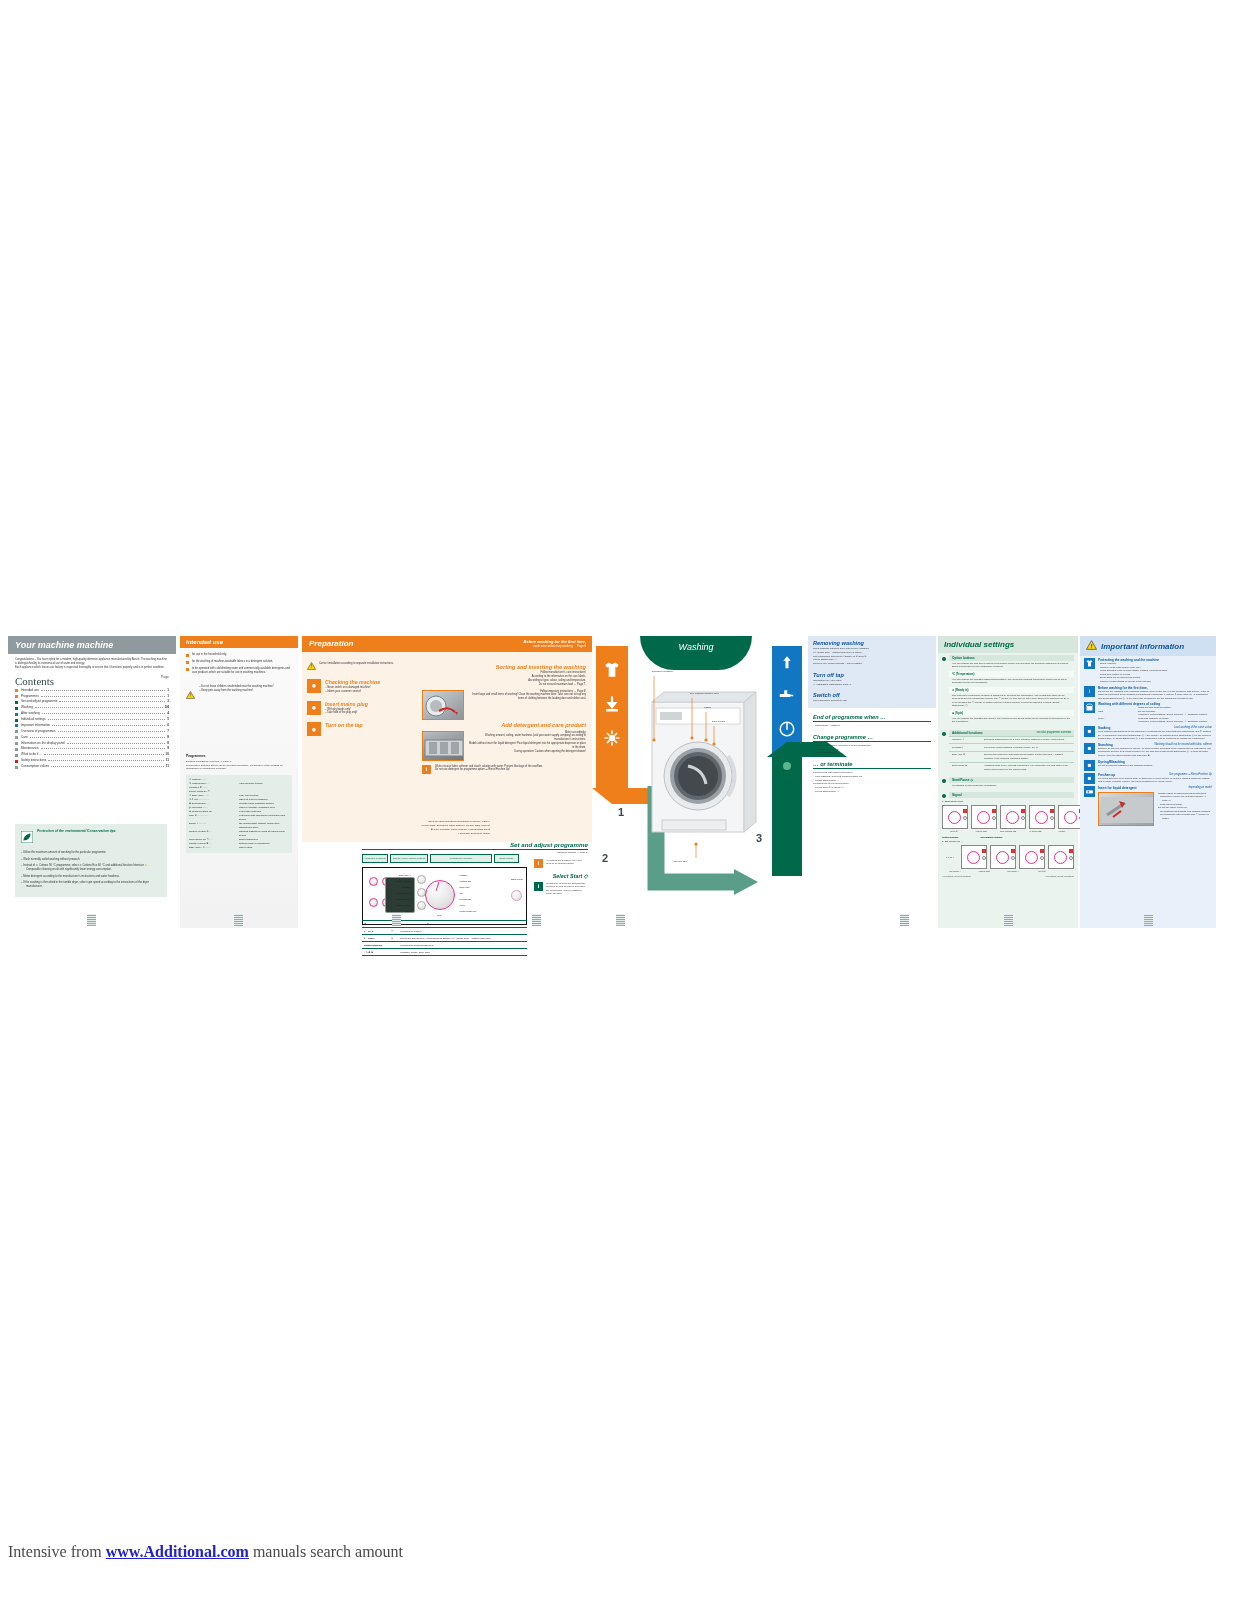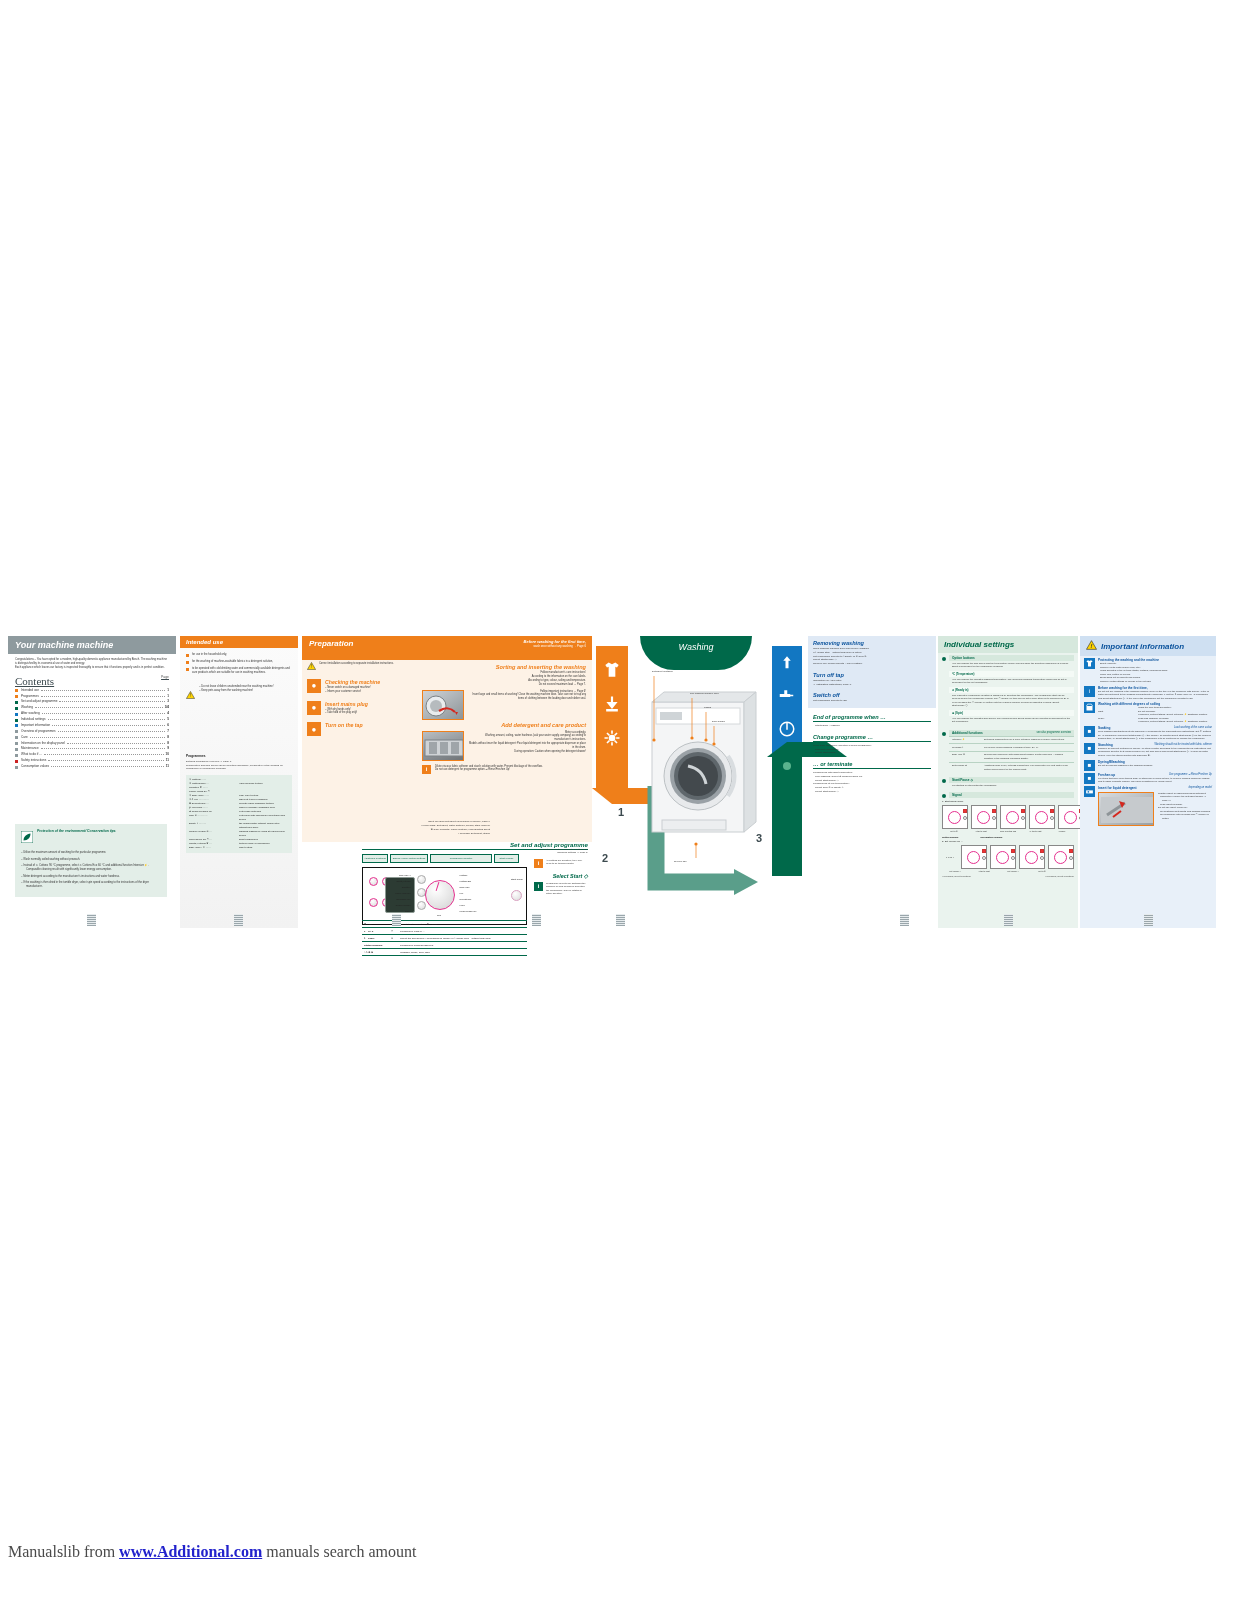--- a/index.html
+++ b/index.html
@@ -15,21 +15,21 @@
 
   .tiny { font-size:2.6px; line-height:1.45; color:#333; }
 
   
   #p1 { left:0; width:168px; }
   #p1 .titlebar { background:#8e9a9e; color:#fff; font-style:italic; font-weight:bold;
                   font-size:9px; padding:4px 7px; }
   #p1 .intro { padding:4px 7px 0 7px; }
   #p1 .contents-h { font-family:"Liberation Serif", serif; font-size:11px; color:#3c4a4f;
                     padding:5px 7px 1px 7px; display:flex; justify-content:space-between;
-                    align-items:flex-start;text-decoration:underline; }
+                    align-items:flex-start; }
   #p1 .contents-h .pg { font-size:3.4px; font-family:"Liberation Sans",sans-serif; color:#555; }
   #p1 ul.toc { list-style:none; padding:0 7px; }
   #p1 ul.toc li { display:flex; align-items:center; font-size:3.1px; line-height:1.9;
                   color:#333; }
   #p1 .sq { width:3px; height:3px; margin-right:3px; flex:0 0 auto; }
   #p1 .dots { flex:1 1 auto; border-bottom:1px dotted #999; margin:0 2px 1px 2px; height:1px; }
   #p1 .pgnum { font-weight:bold; font-size:3.1px; }
 
   #p1 .envbox { position:absolute; left:7px; top:188px; width:152px; background:#e3eee8;
                 padding:5px 6px; }
@@ -57,21 +57,21 @@
   #p2 .progsec .lead { font-size:2.5px; line-height:1.45; color:#333; margin-bottom:4px; }
   #p2 .progtable { background:#e3eee8; padding:3px 3px; }
   #p2 .prow { display:flex; font-size:2.5px; line-height:1.6; color:#222; }
   #p2 .prow .nm { width:50px; flex:0 0 auto; white-space:nowrap; overflow:hidden; }
   #p2 .prow .ds { flex:1 1 auto; }
 
   
   #p3 { left:294px; width:290px; }
   #p3 .prep-top { position:relative; height:206px; background:#fdf2e6; }
   #p3 .titlebar { background:#ef7f1a; color:#fff; display:flex; justify-content:space-between;
-                  align-items:flex-end; padding:3px 6px 12px 7px; }
+                  align-items:flex-end; padding:3px 6px 4px 7px; }
   #p3 .titlebar .t { font-style:italic; font-weight:bold; font-size:8px; }
   #p3 .titlebar .r { text-align:right; }
   #p3 .titlebar .r .l1 { font-style:italic; font-weight:bold; font-size:4px; }
   #p3 .titlebar .r .l2 { font-size:2.8px; }
 
   #p3 .leftcol { position:absolute; left:5px; top:26px; width:112px; }
   #p3 .warnline { display:flex; gap:3px; font-size:2.6px; line-height:1.45; color:#333; }
   #p3 .stepblk { display:flex; gap:4px; margin-top:7px; }
   #p3 .stepico { width:14px; height:14px; background:#ef7f1a; flex:0 0 auto;
                  display:flex; align-items:center; justify-content:center; color:#fff; font-size:8px; }
@@ -1059,15 +1059,15 @@
               </ul>
           </div>
         </div>
       </div>
       <div class="fold" style="left:64px;"></div>
     </div>
 
   </div>
 
   <div class="footer">
-    <span>Manualslib from </span><a href="#">www.Additional.com</a><span> manuals search amount</span>
+    <span>Intensive from </span><a href="#">www.Additional.com</a><span> manuals search amount</span>
   </div>
 </div>
 
 </body></html>

